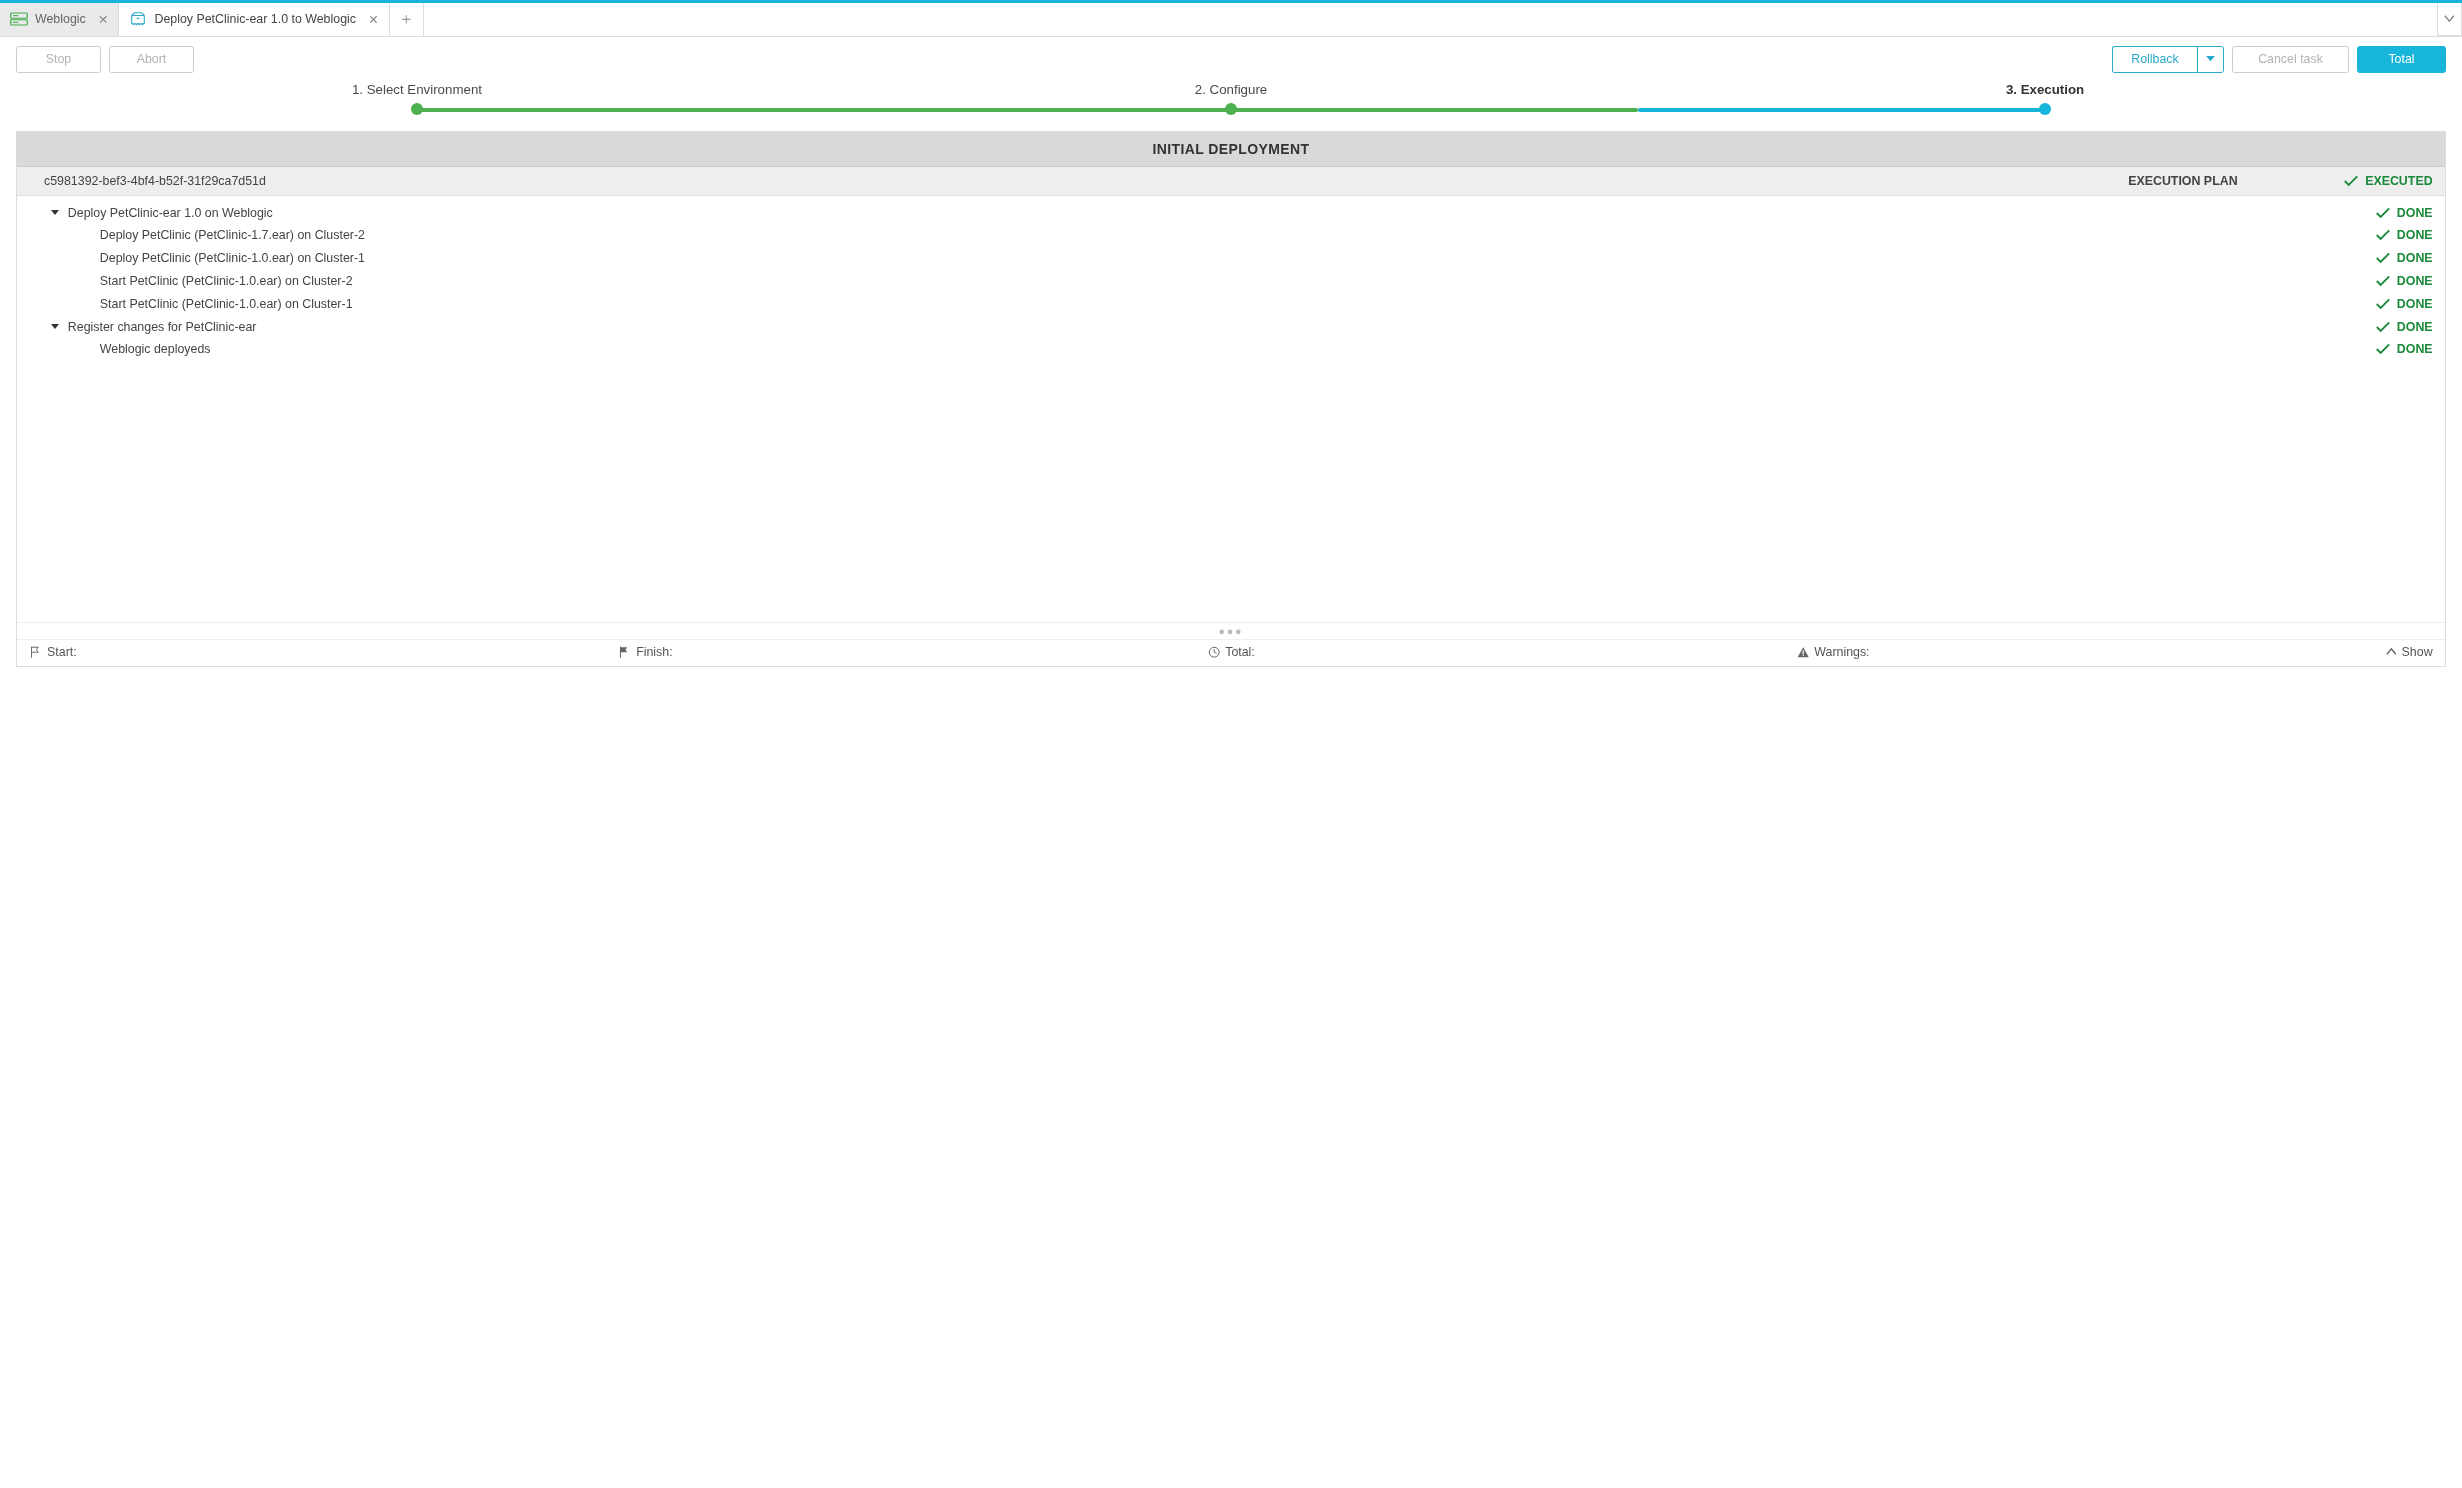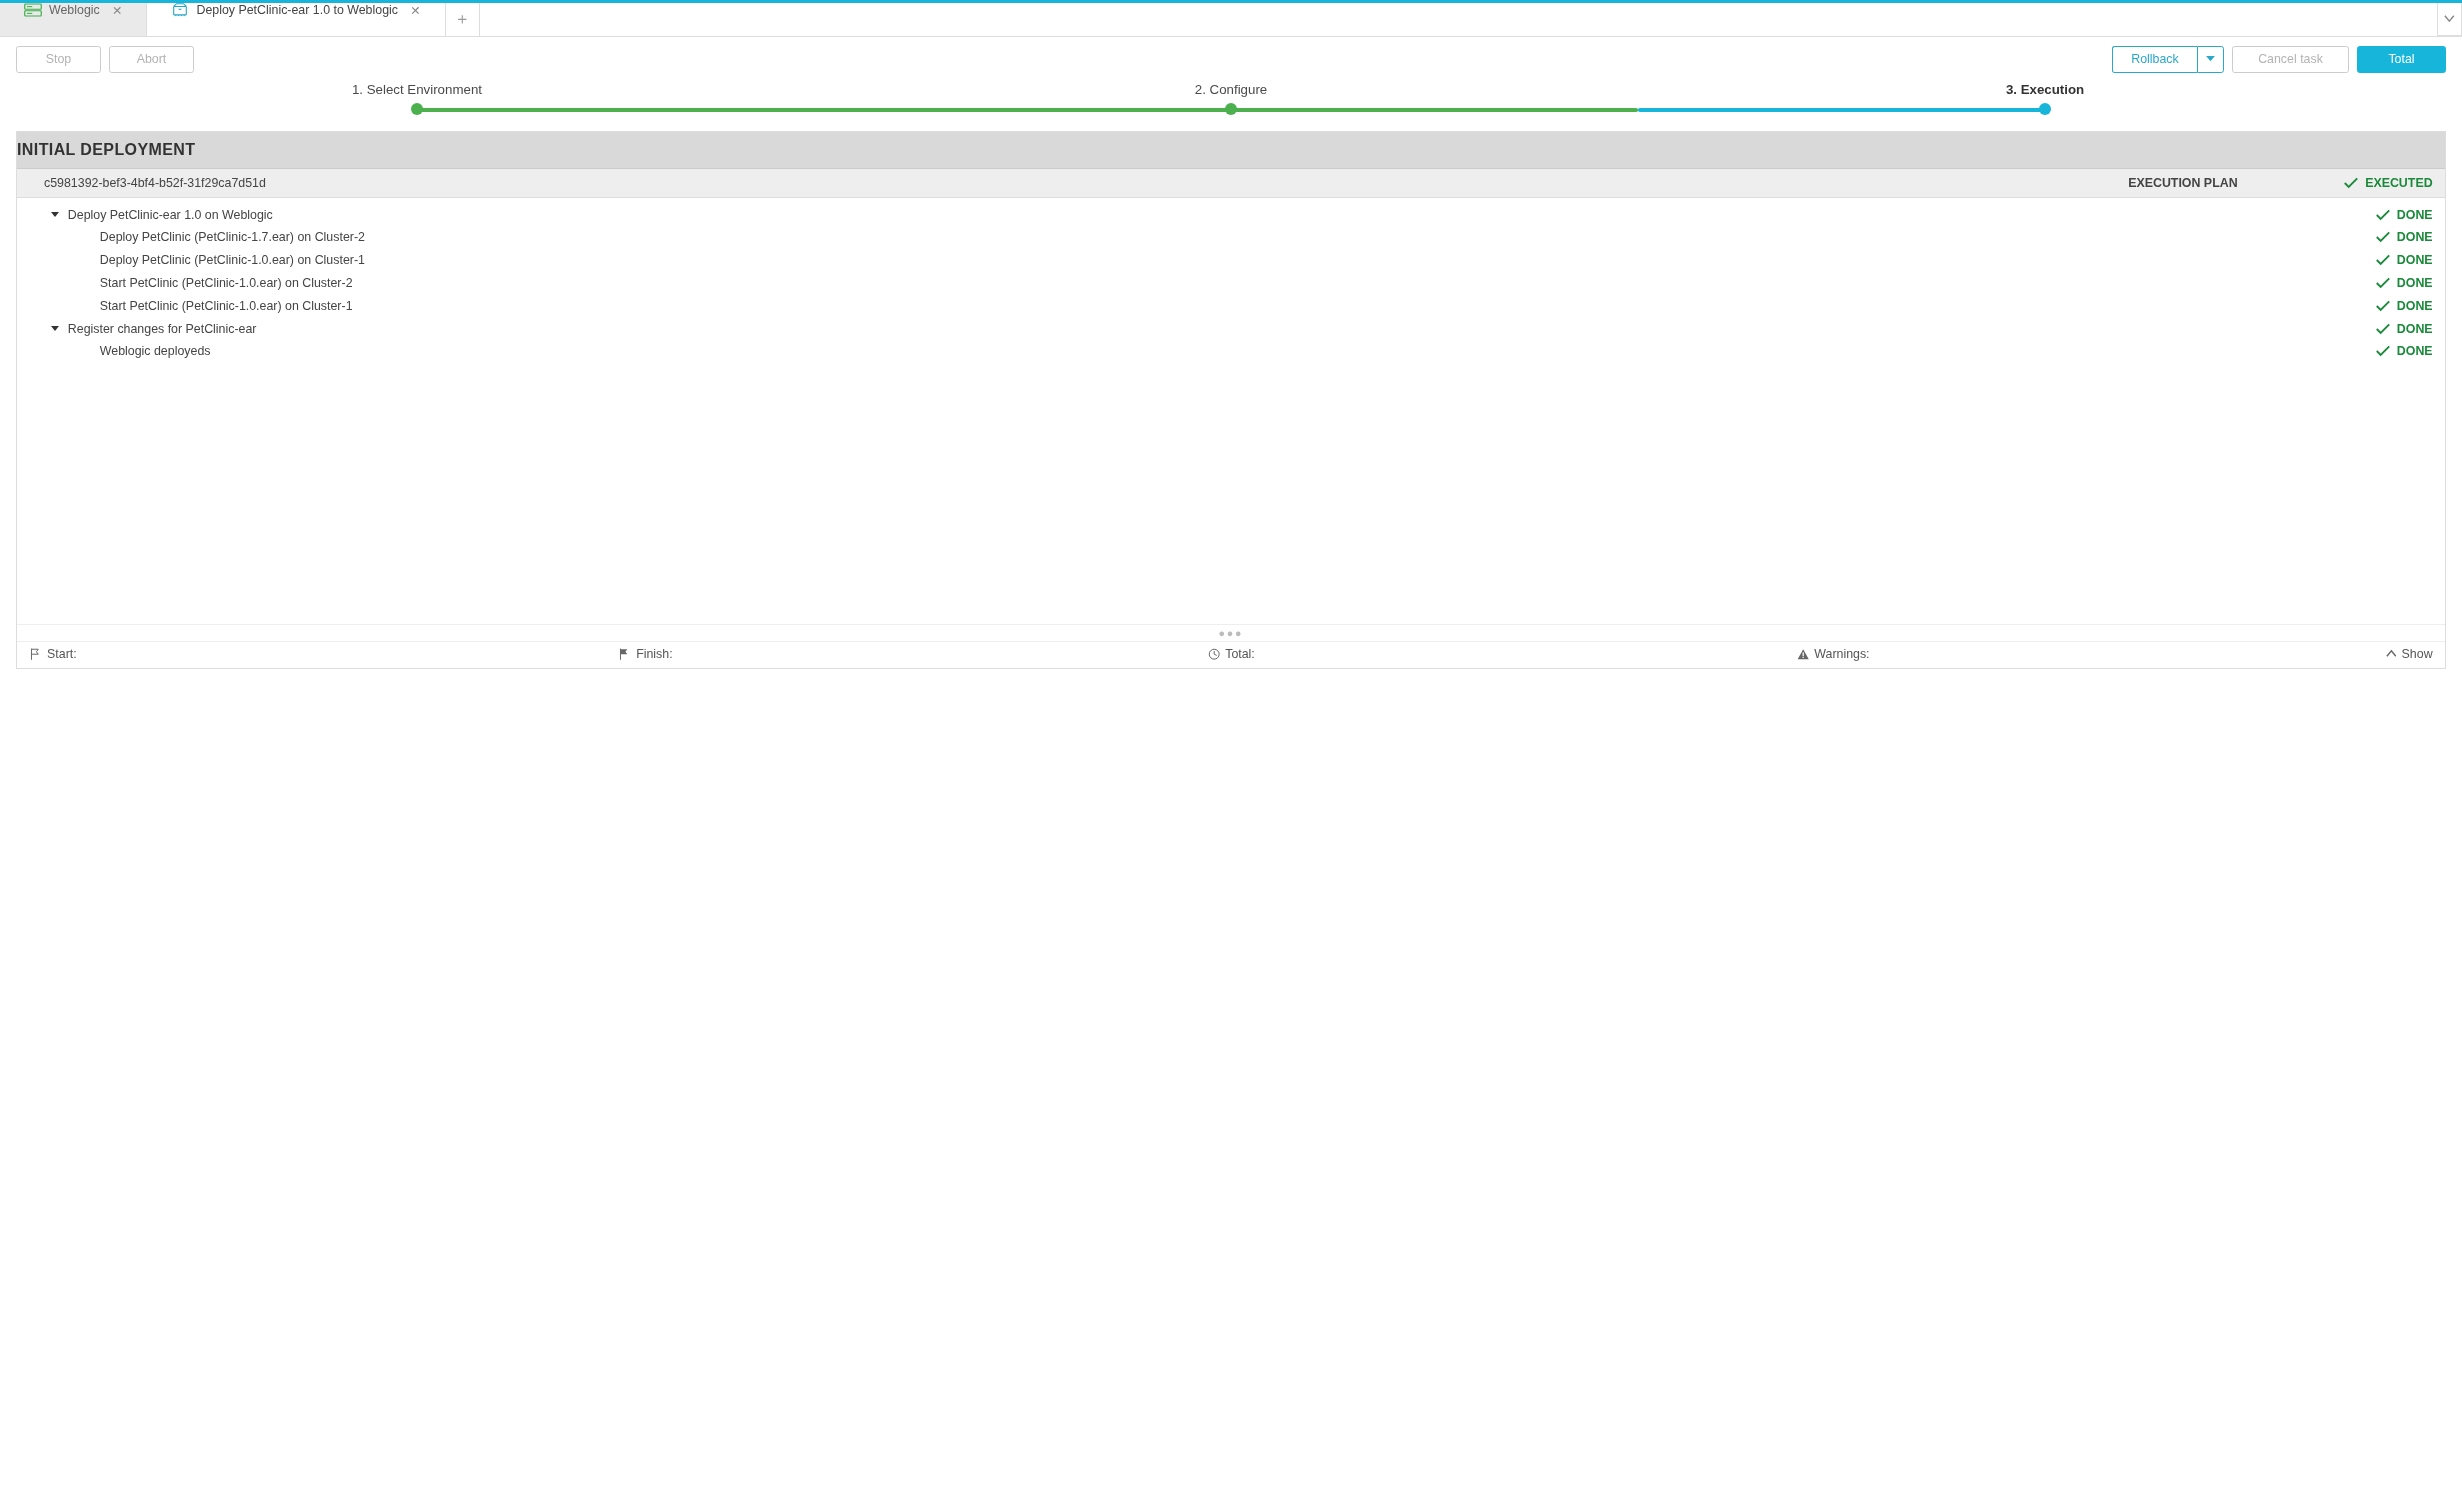--- a/index.html
+++ b/index.html
@@ -15,22 +15,23 @@
   }
   .tabs-row {
     display: flex;
     align-items: stretch;
     border-bottom: 0.9px solid #ddd;
     background: #fff;
     height: 34px;
   }
   .tab {
     display: flex;
+    align-items: center;
     gap: 7px;
-    padding: 0 24px;
+    padding: 0 10px;
     border-right: 0.9px solid #ddd;
     height: 100%;
     position: relative;
     cursor: pointer;
   }
   .tab.inactive {
     background: #eaeaea;
     color: #666;
   }
   .tab.active {
@@ -150,26 +151,26 @@
     white-space: nowrap;
     transform: translateX(-50%);
   }
   .step-label.bold { font-weight: 600; color: #333; }
   .content {
     margin: 9px 16px 0 16px;
     border: 0.9px solid #ddd;
   }
   .banner {
     background: #d9d9d9;
-    text-align: left;
+    text-align: center;
     font-weight: 700;
     letter-spacing: 0.4px;
     color: #333;
     padding: 9px 0;
-    font-size: 16px;
+    font-size: 14px;
     border-bottom: 0.9px solid #ccc;
   }
   .exec-header {
     display: grid;
     grid-template-columns: 1fr auto 195px;
     align-items: center;
     background: #eee;
     border-bottom: 0.9px solid #ddd;
     padding: 7px 12.4px 7px 27px;
     font-size: 12.4px;

